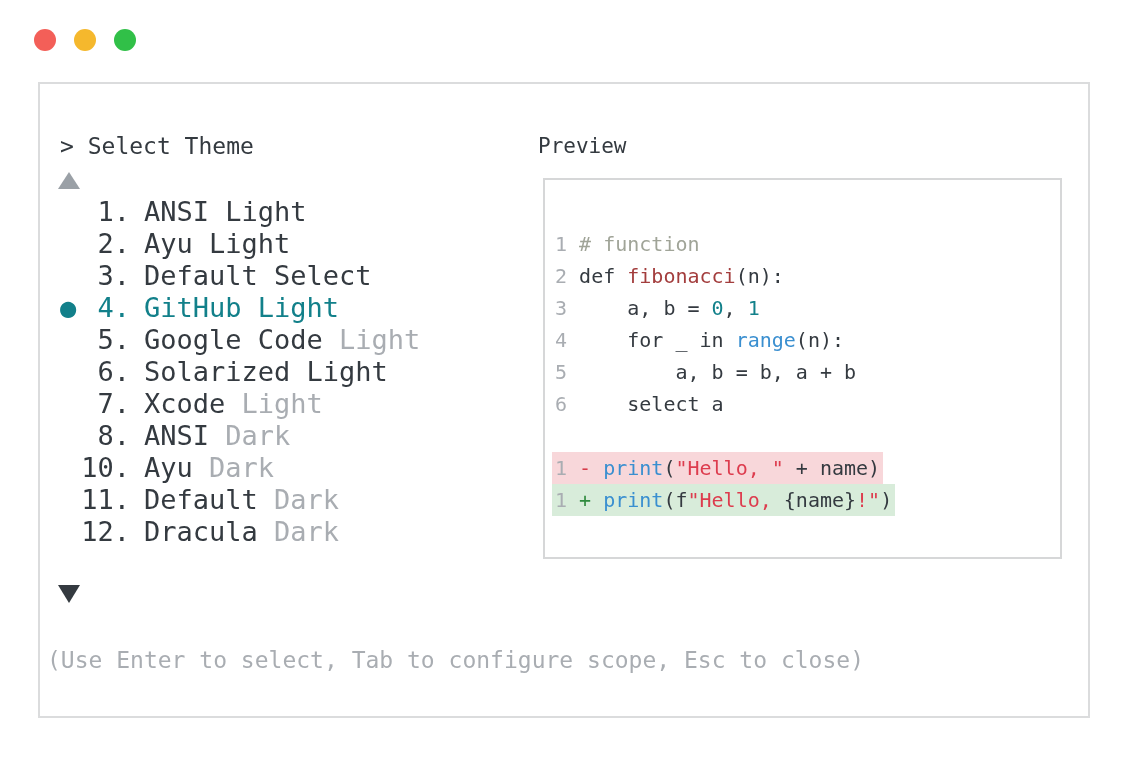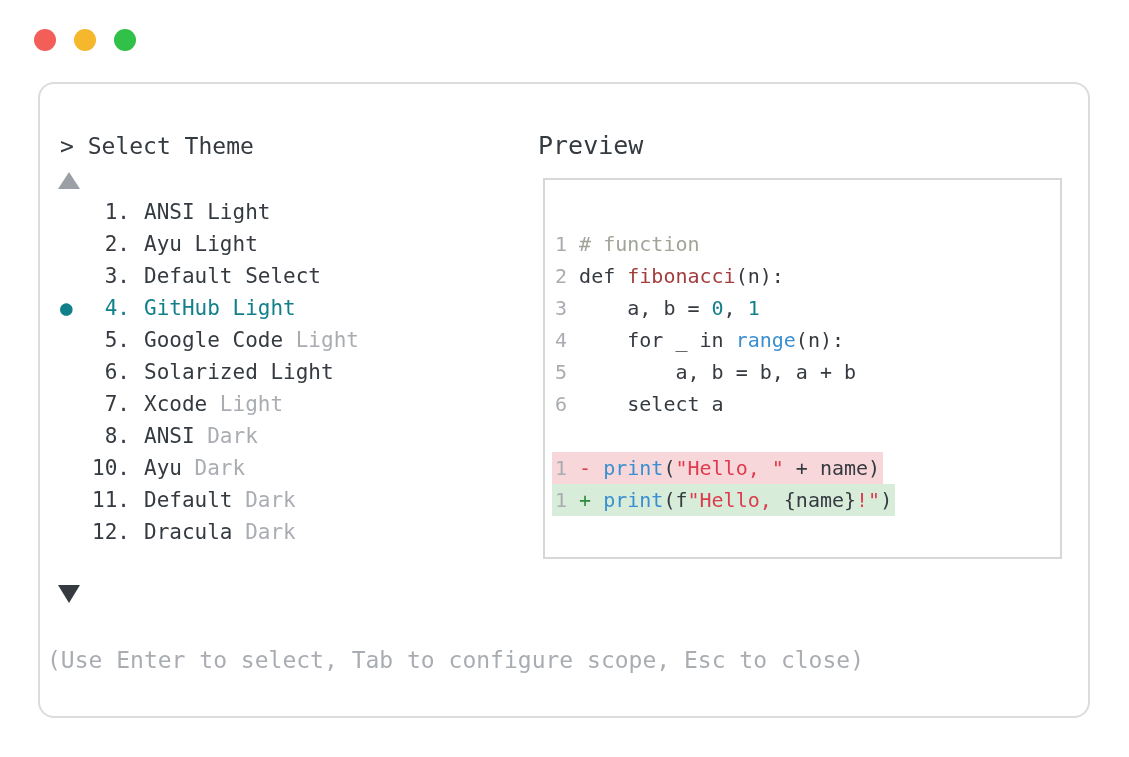--- a/index.html
+++ b/index.html
@@ -12,35 +12,35 @@
   *{margin:0;padding:0;box-sizing:border-box;}
   html,body{width:1129px;height:757px;background:#ffffff;overflow:hidden;
     font-family:"DejaVu Sans Mono","Liberation Mono",monospace;}
   .traffic-lights{position:absolute;left:34px;top:29px;display:flex;gap:18px;}
   .light{width:22px;height:22px;border-radius:50%;}
   .light.red{background:var(--light_red);}
   .light.yellow{background:var(--light_yellow);}
   .light.green{background:var(--light_green);}
 
   .window{position:absolute;left:38px;top:82px;width:1052px;height:636px;
-    background:#fff;border:2px solid var(--border);border-radius:16px;}
+    background:#fff;border:2px solid var(--border);border-radius:0;}
 
   .prompt{position:absolute;left:20px;top:46px;font-size:23px;line-height:32px;
     color:var(--fg);white-space:pre;}
-  .preview-label{position:absolute;left:498px;top:46px;font-size:25px;line-height:32px;
+  .preview-label{position:absolute;left:498px;top:46px;font-size:21px;line-height:32px;
     color:var(--fg);white-space:pre;}
 
   .arrow{position:absolute;width:0;height:0;}
   .arrow.up{left:18px;top:88px;border-left:11px solid transparent;
     border-right:11px solid transparent;border-bottom:17px solid var(--arrow_dim);}
   .arrow.down{left:18px;top:501px;border-left:11px solid transparent;
     border-right:11px solid transparent;border-top:18px solid var(--fg);}
 
   .list{position:absolute;left:20px;top:112px;}
-  .row{height:32px;font-size:21px;line-height:32px;white-space:pre;color:var(--fg);cursor:default;}
+  .row{height:32px;font-size:27px;line-height:32px;white-space:pre;color:var(--fg);cursor:default;}
   .row .marker{display:inline-block;width:14px;color:var(--accent_teal);}
   .row .num{display:inline-block;width:56px;text-align:right;margin-right:14px;}
   .row .dimsuf{color:var(--dim);}
   .row.sel{color:var(--accent_teal);}
   .row.sel .dimsuf{color:var(--accent_teal);}
 
   .preview-box{position:absolute;left:503px;top:94px;width:519px;height:381px;
     background:#fff;border:2px solid #d6d7d8;}
   .code{position:absolute;left:10px;top:48px;}
   .cline{height:32px;font-size:20px;line-height:32px;white-space:pre;color:var(--fg);}

